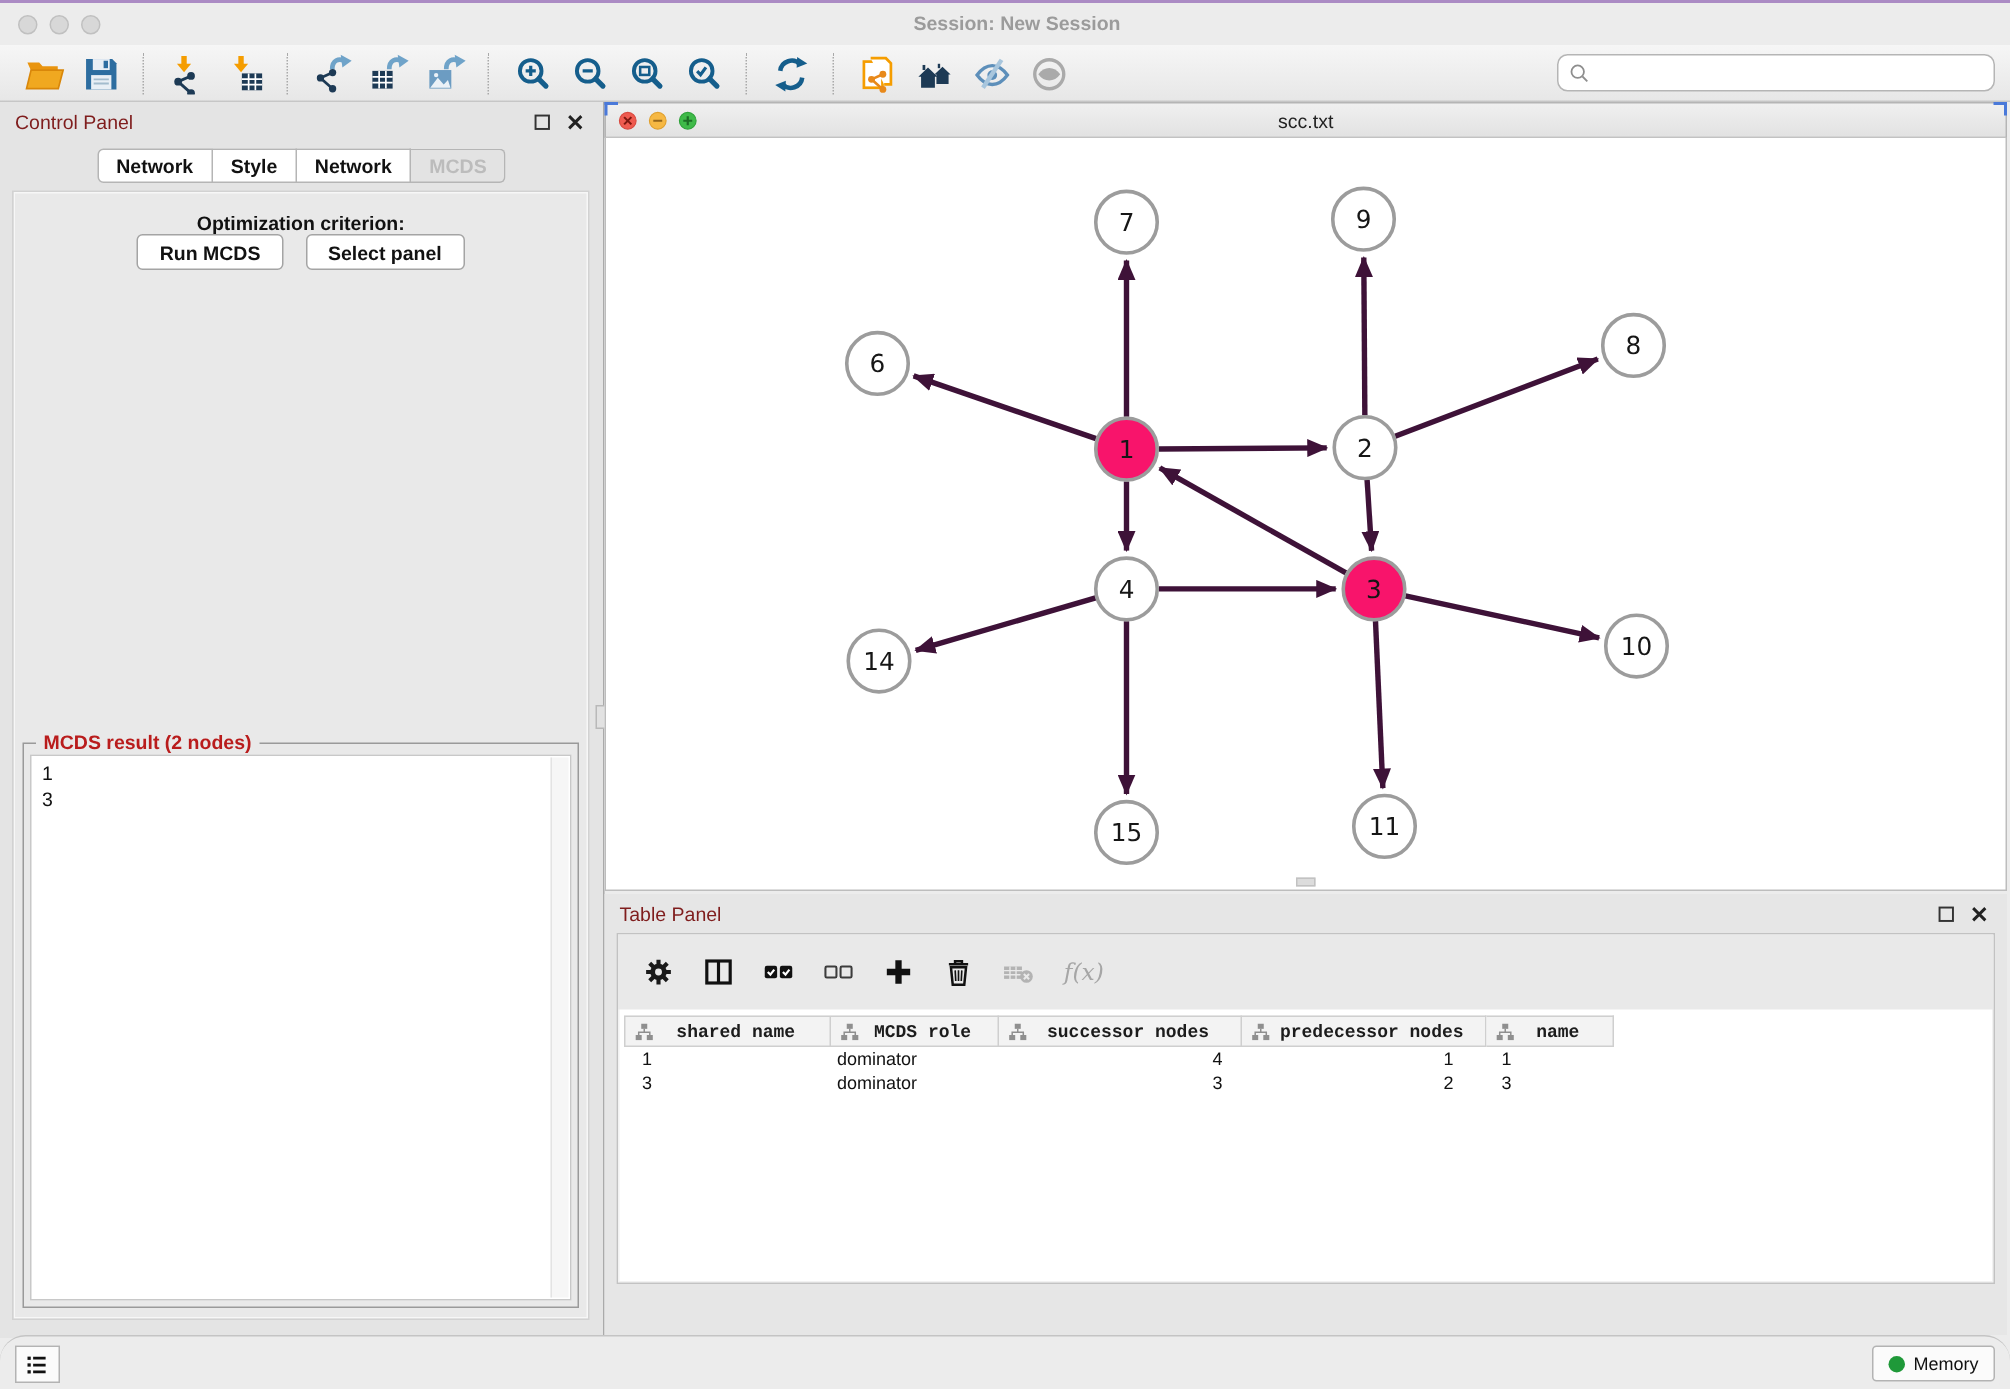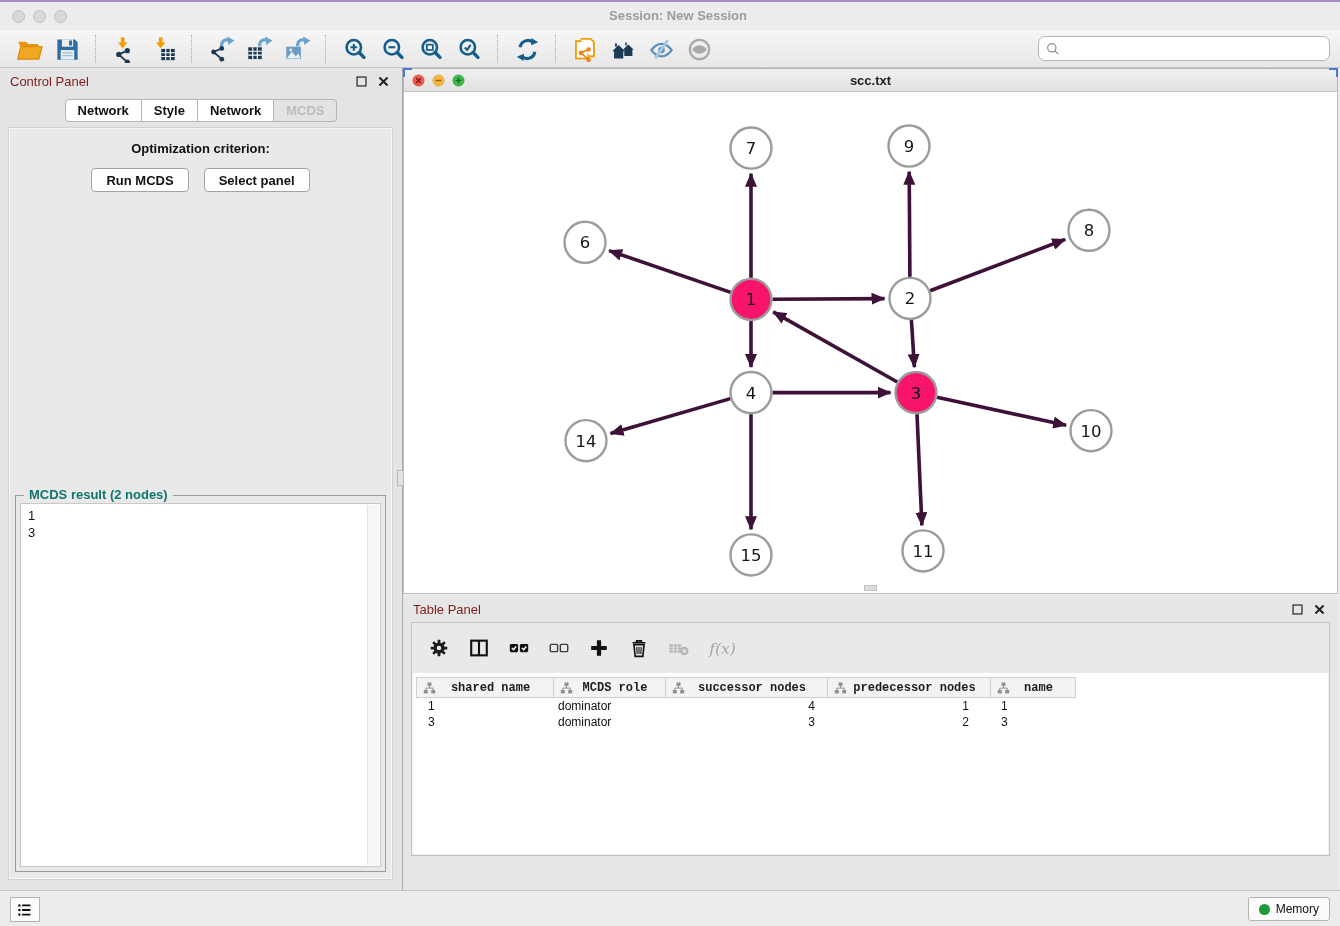--- a/index.html
+++ b/index.html
@@ -36,33 +36,33 @@
   .seg-tab:last-child{border-radius:0 4px 4px 0;}
   .seg-tab.selected{background:#e3e3e3;color:#bcbcbc;}
   #cp-tabs{position:absolute;left:0;right:0;top:31px;}
   #cp-inner{position:absolute;left:8px;right:9px;top:59px;bottom:12px;background:#e9e9e9;
             border:1px solid #d2d2d2;box-shadow:inset 0 0 0 1px #f7f7f7;box-sizing:border-box;}
   #opt-label{margin-top:13px;text-align:center;font-size:13px;font-weight:600;color:#111;}
   #opt-dropdown{margin:9px auto 0;width:308px;height:23px;background:#fff;border:1px solid #a4a4a4;border-radius:4px;
                 display:flex;align-items:center;padding:0 5px 0 12px;box-sizing:border-box;}
   #opt-dropdown .val{flex:1;font-size:13px;color:#111;}
   #opt-dropdown svg{width:13px;height:17px;}
-  #cp-buttons{margin-top:12px;display:flex;justify-content:center;gap:15px;}
+  #cp-buttons{display:flex;justify-content:center;gap:15px;}
   .cp-btn{height:22px;padding:0 14px;background:#fff;border:1px solid #a4a4a4;border-radius:4px;
           font-size:13px;font-weight:600;color:#111;display:flex;align-items:center;cursor:default;}
   #mcds-group{position:absolute;left:6px;right:6px;top:367px;bottom:7px;border:1px solid #9a9a9a;}
-  #mcds-legend{position:absolute;top:-9px;left:8px;background:#e9e9e9;padding:0 5px;font-size:13px;font-weight:600;color:#0f766e;}
+  #mcds-legend{position:absolute;top:-9px;left:8px;background:#e9e9e9;padding:0 5px;font-size:13px;font-weight:600;color:#b91c1c;}
   #mcds-white{position:absolute;left:4px;right:4px;top:7px;bottom:4px;background:#fff;border:1px solid #c8c8c8;}
   #mcds-result-text{margin:3px 0 0 7px;font-size:13px;line-height:17px;color:#111;white-space:pre;font-family:"Liberation Sans",sans-serif;}
   #mcds-scroll{position:absolute;right:1px;top:1px;bottom:1px;width:11px;background:#f6f6f6;border-left:1px solid #e3e3e3;}
   #cp-splitter{position:absolute;left:397px;top:468px;width:9px;height:16px;background:#e2e2e2;border:1px solid #b9b9b9;box-sizing:border-box;}
   
   #network-window{position:absolute;left:403px;top:66px;right:2px;height:526px;}
   #net-titlebar{position:relative;height:24px;background:linear-gradient(#f0f0f0,#e2e2e2);
-                border:1px solid #b5b5b5;border-bottom:1px solid #c2c2c2;box-sizing:border-box;font-weight:bold;}
+                border:1px solid #b5b5b5;border-bottom:1px solid #c2c2c2;box-sizing:border-box;}
   #net-titlebar .corner{position:absolute;width:7px;height:7px;border-color:#4a79d9;}
   #net-titlebar .corner.tl{left:-1px;top:-1px;border-left:2px solid #4a79d9;border-top:2px solid #4a79d9;}
   #net-titlebar .corner.tr{right:-1px;top:-1px;border-right:2px solid #4a79d9;border-top:2px solid #4a79d9;}
   #net-lights{position:absolute;left:8px;top:5px;display:flex;gap:7px;}
   #net-lights svg{width:13px;height:13px;display:block;}
   #net-title{position:absolute;left:0;right:0;top:4px;text-align:center;font-size:13px;color:#222;}
   #net-canvas{position:absolute;left:0;right:0;top:24px;bottom:0;background:#fff;
               border:1px solid #bdbdbd;border-top:none;box-sizing:border-box;}
   #graph-svg{width:100%;height:100%;display:block;}
   #net-grip{position:absolute;left:50%;bottom:2px;width:13px;height:6px;margin-left:-7px;background:#dcdcdc;border:1px solid #c2c2c2;box-sizing:border-box;}
@@ -77,21 +77,21 @@
   #tp-header{display:flex;height:21px;box-sizing:border-box;}
   .th-cell{display:flex;align-items:center;background:#f3f3f3;border:1px solid #cfcfcf;border-left:none;
            box-sizing:border-box;height:21px;font-family:Liberation Mono, monospace;}
   .th-cell:first-child{border-left:1px solid #cfcfcf;}
   .th-cell svg{width:13px;height:12px;margin-left:6px;flex:0 0 auto;}
   .th-cell .lbl{flex:1;text-align:center;font-size:12px;font-weight:600;color:#1c1c1c;padding-right:8px;}
   .tr-row{display:flex;height:16px;align-items:center;}
   .td-cell{font-size:12px;color:#111;box-sizing:border-box;height:16px;line-height:16px;}
   #tp-tabs{position:absolute;left:0;right:0;bottom:5px;}
   
-  #status-bar{position:absolute;left:0;bottom:0;width:100%;height:36px;background:#ececec;border-top:1px solid #c4c4c4;box-sizing:border-box;}
+  #status-bar{position:absolute;left:0;bottom:0;width:100%;height:36px;background:#ececec;border-top:1px solid #c4c4c4;box-sizing:border-box;border-radius:17px;}
   #status-list-btn{position:absolute;left:10px;top:6px;width:30px;height:25px;background:#fbfbfb;border:1px solid #b3b3b3;
                    display:flex;align-items:center;justify-content:center;box-sizing:border-box;}
   #status-list-btn svg{width:20px;height:20px;}
   #memory-btn{position:absolute;right:10px;top:6px;height:24px;padding:0 10px;background:#fbfbfb;border:1px solid #b3b3b3;
               border-radius:3px;display:flex;align-items:center;gap:6px;box-sizing:border-box;}
   #memory-btn .dot{width:11px;height:11px;border-radius:50%;background:#1f9939;}
   #memory-btn .lbl{font-size:12px;color:#111;}
 </style>
 </head>
 <body>

